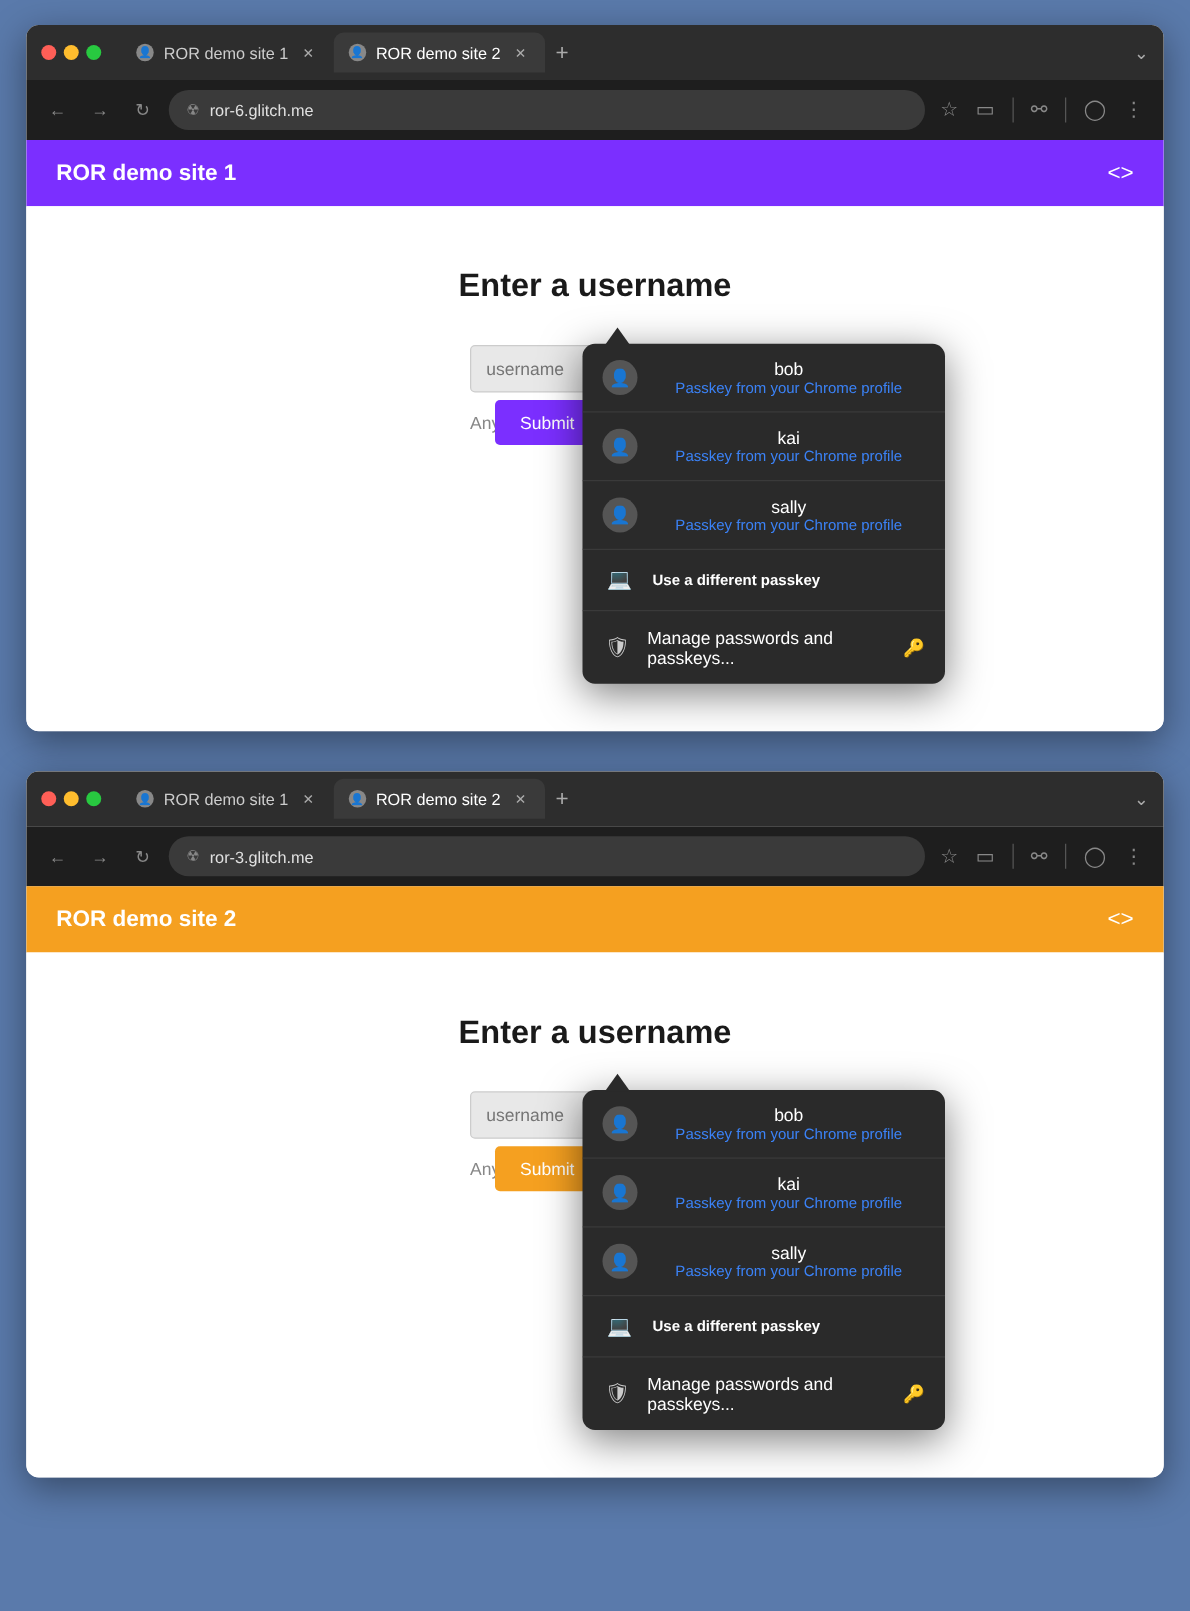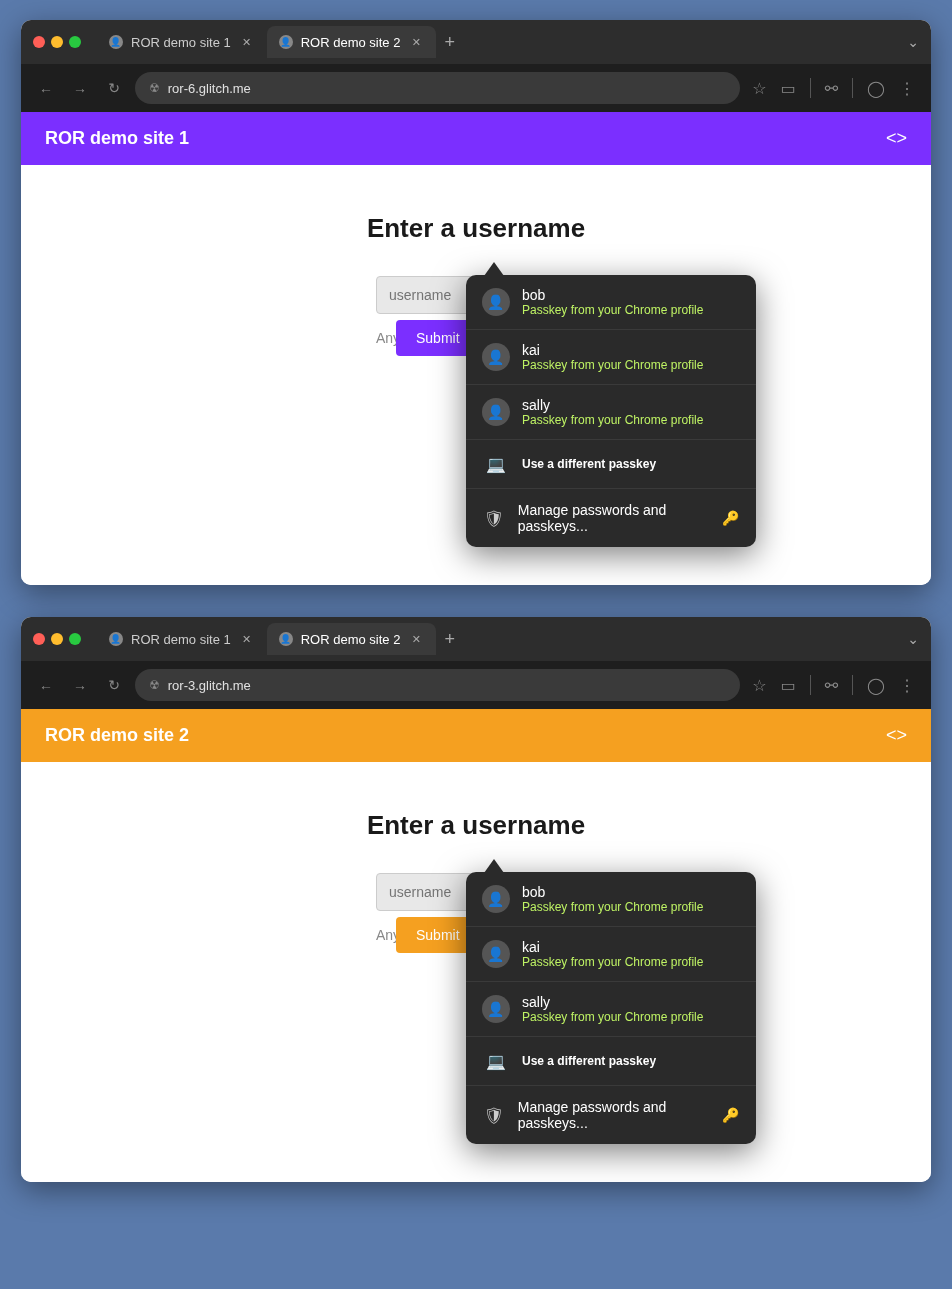--- a/index.html
+++ b/index.html
@@ -276,30 +276,31 @@
       display: flex;
       align-items: center;
       justify-content: center;
       color: #ccc;
       font-size: 14px;
       flex-shrink: 0;
     }
 
     .passkey-info {
       flex: 1;
+      text-align: center;
     }
 
     .passkey-name {
       color: #fff;
       font-size: 14px;
       font-weight: 500;
     }
 
     .passkey-sub {
-      color: #bef264;
+      color: #3b82f6;
       font-size: 12px;
     }
 
     .passkey-special {
       display: flex;
       align-items: center;
       padding: 13px 16px;
       gap: 12px;
       border-bottom: 1px solid #3a3a3a;
       cursor: pointer;

